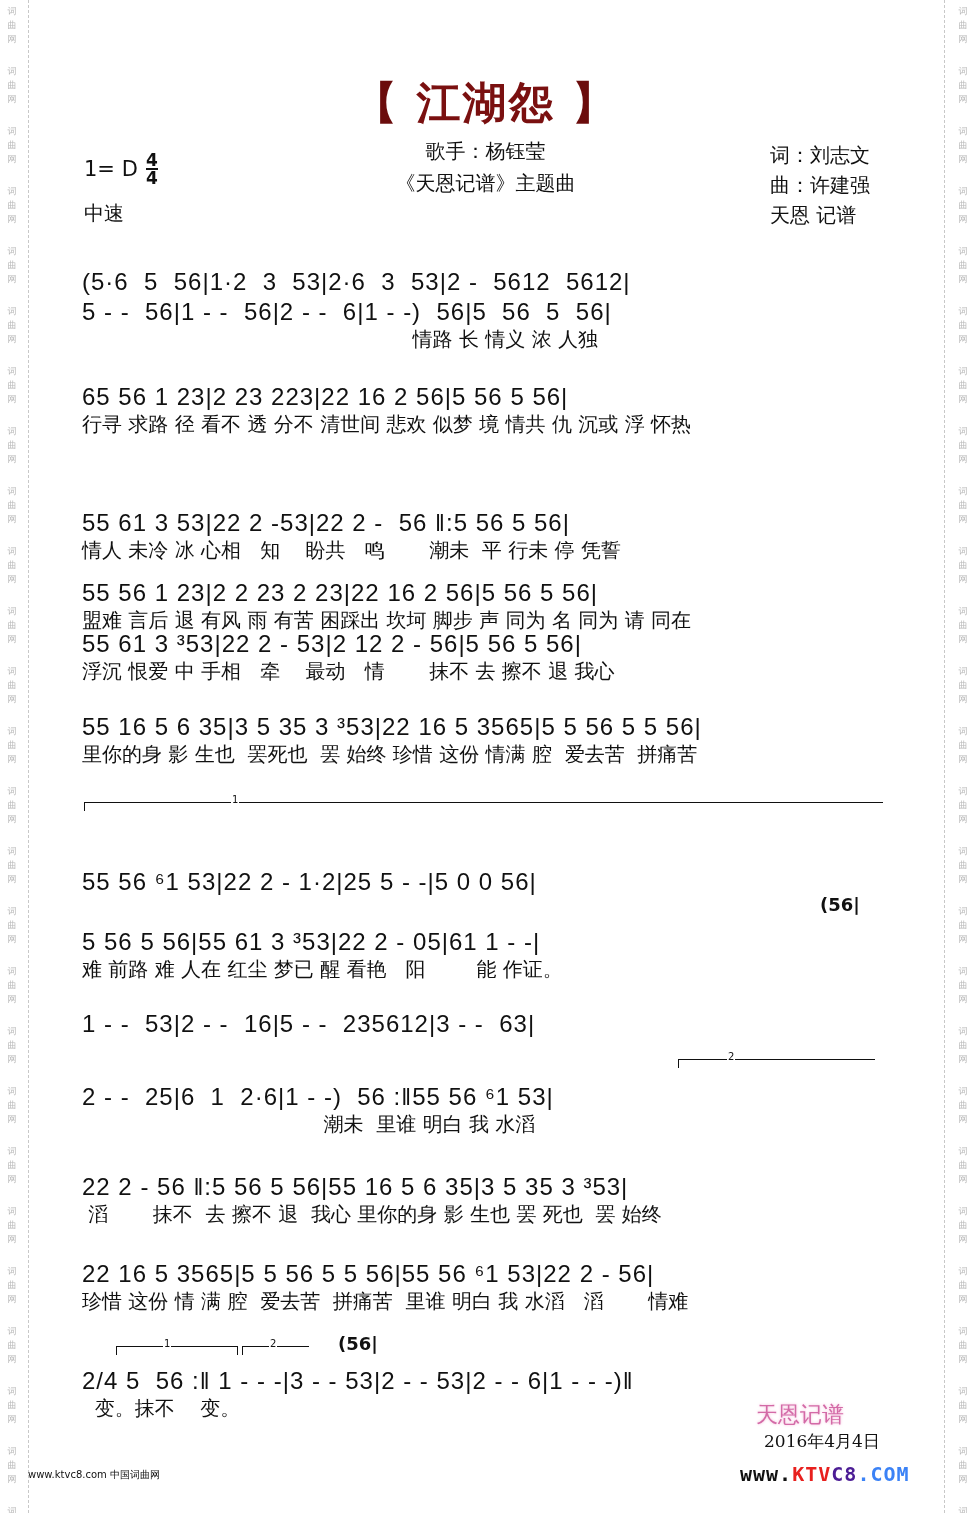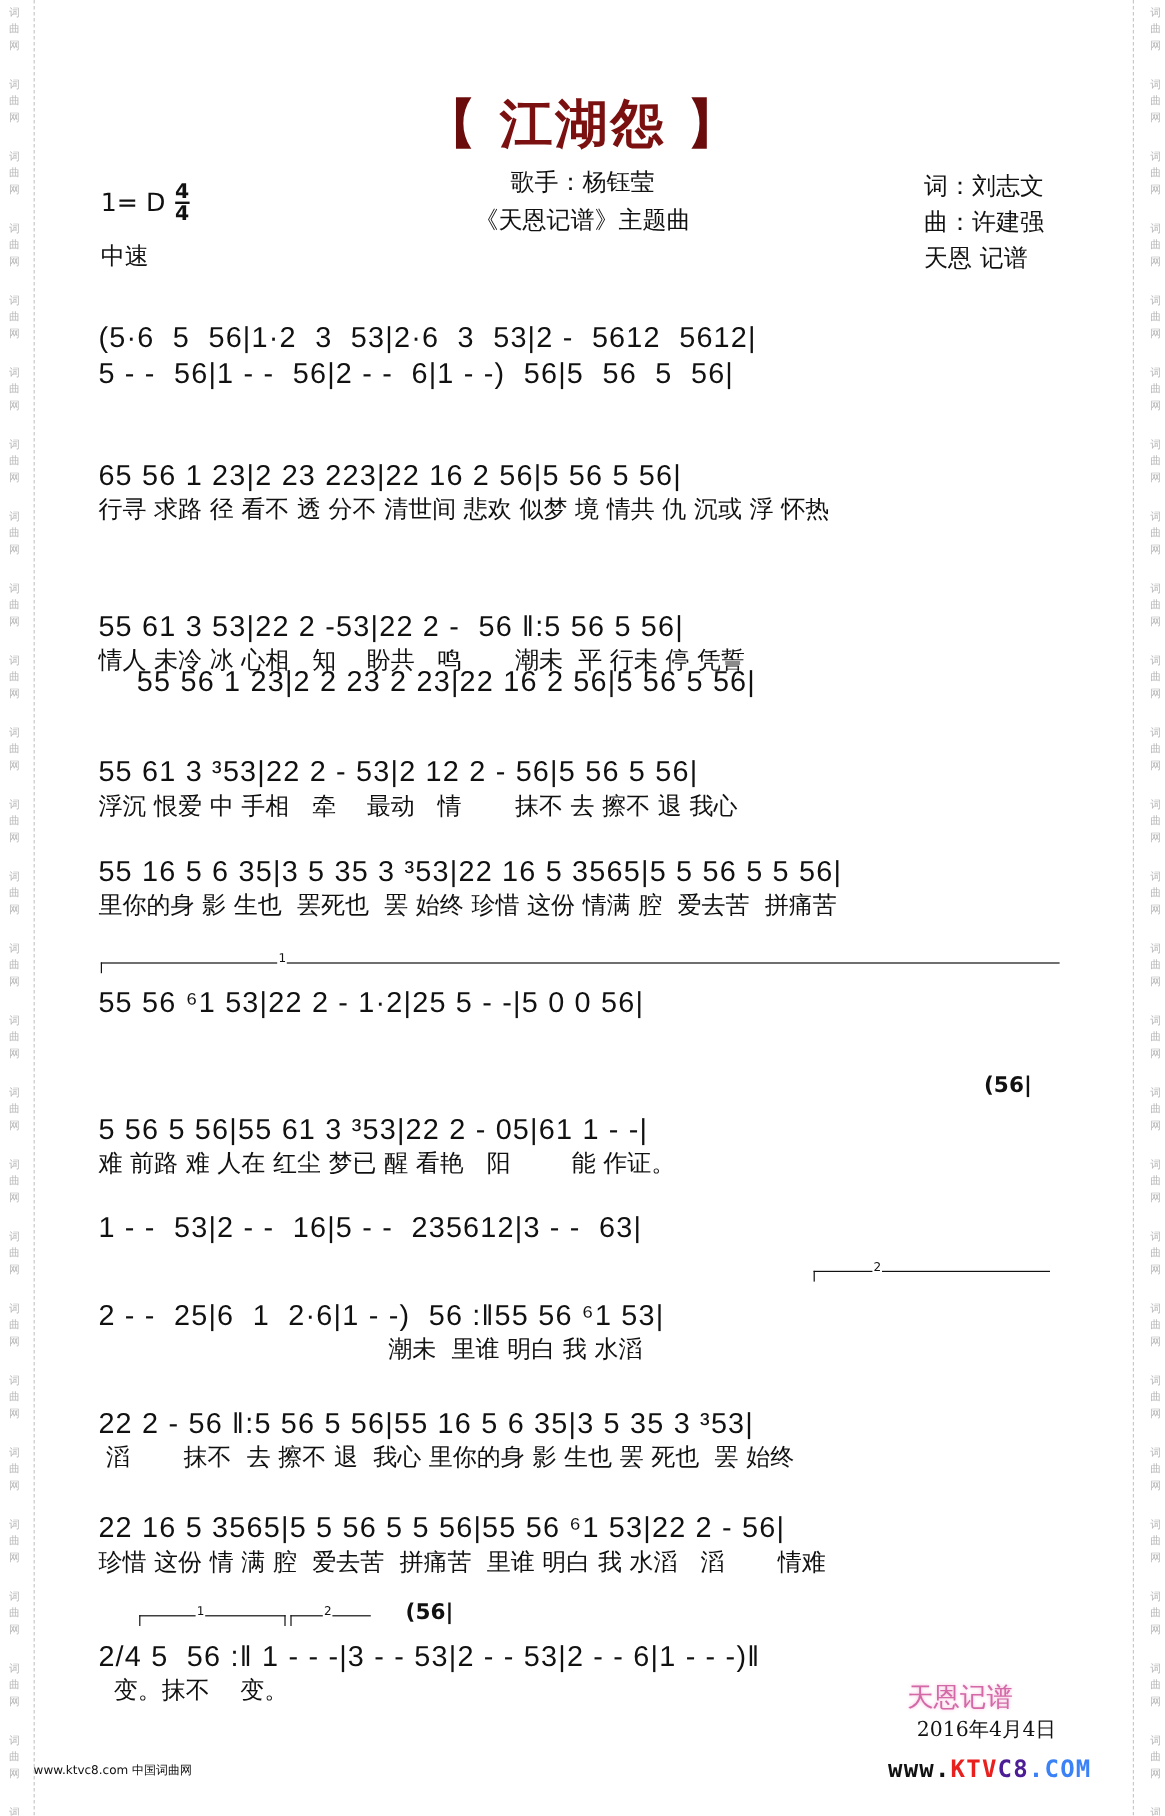--- a/index.html
+++ b/index.html
@@ -322,41 +322,43 @@
   <div>天恩   记谱</div>
 </div>
 
 <div id="score">
     <div class="line" style="top: 268px;">
       <div class="notes">(5·6  5  56|1·2  3  53|2·6  3  53|2 -  5612  5612|</div>
       <div class="lyrics"></div>
     </div>
     <div class="line" style="top: 298px;">
       <div class="notes">5 - -  56|1 - -  56|2 - -  6|1 - -)  56|5  56  5  56|</div>
+      <div class="lyrics">                                                    情路 长 情义 浓 人独</div>
     </div>
     <div class="line" style="top: 383px;">
       <div class="notes">65 56 1 23|2 23 223|22 16 2 56|5 56 5 56|</div>
       <div class="lyrics">行寻 求路 径 看不 透 分不 清世间 悲欢 似梦 境 情共 仇 沉或 浮 怀热</div>
     </div>
     <div class="line" style="top: 465px; margin-top: 44px;">
       <div class="notes">55 61 3 53|22 2 -53|22 2 -  56 ‖:5 56 5 56|</div>
       <div class="lyrics">情人 未冷 冰 心相   知    盼共   鸣       潮未  平 行未 停 凭誓</div>
     </div>
-    <div class="line" style="top: 555px; margin-left: 32px;">
+    <div class="line" style="top: 579px;">
       <div class="notes">55 56 1 23|2 2 23 2 23|22 16 2 56|5 56 5 56|</div>
+      <div class="lyrics">盟难 言后 退 有风 雨 有苦 困踩出 坎坷 脚步 声 同为 名 同为 请 同在</div>
     </div>
     <div class="line" style="top: 630px;">
       <div class="notes">55 61 3 ³53|22 2 - 53|2 12 2 - 56|5 56 5 56|</div>
       <div class="lyrics">浮沉 恨爱 中 手相   牵    最动   情       抹不 去 擦不 退 我心</div>
     </div>
     <div class="line" style="top: 713px;">
       <div class="notes">55 16 5 6 35|3 5 35 3 ³53|22 16 5 3565|5 5 56 5 5 56|</div>
       <div class="lyrics">里你的身 影 生也  罢死也  罢 始终 珍惜 这份 情满 腔  爱去苦  拼痛苦</div>
     </div>
-    <div class="line" style="top: 822px;">
+    <div class="line" style="top: 868px;">
       <div class="notes">55 56 ⁶1 53|22 2 - 1·2|25 5 - -|5 0 0 56|</div>
     </div>
     <div class="line" style="top: 928px;">
       <div class="notes">5 56 5 56|55 61 3 ³53|22 2 - 05|61 1 - -|</div>
       <div class="lyrics">难 前路 难 人在 红尘 梦已 醒 看艳   阳        能 作证。</div>
       <div style="position: absolute; font-size: 18px; font-weight: bold; top: -34px; left: 738px;">(56|</div>
     </div>
     <div class="line" style="top: 1010px;">
       <div class="notes">1 - -  53|2 - -  16|5 - -  235612|3 - -  63|</div>
       <div class="lyrics"></div>

